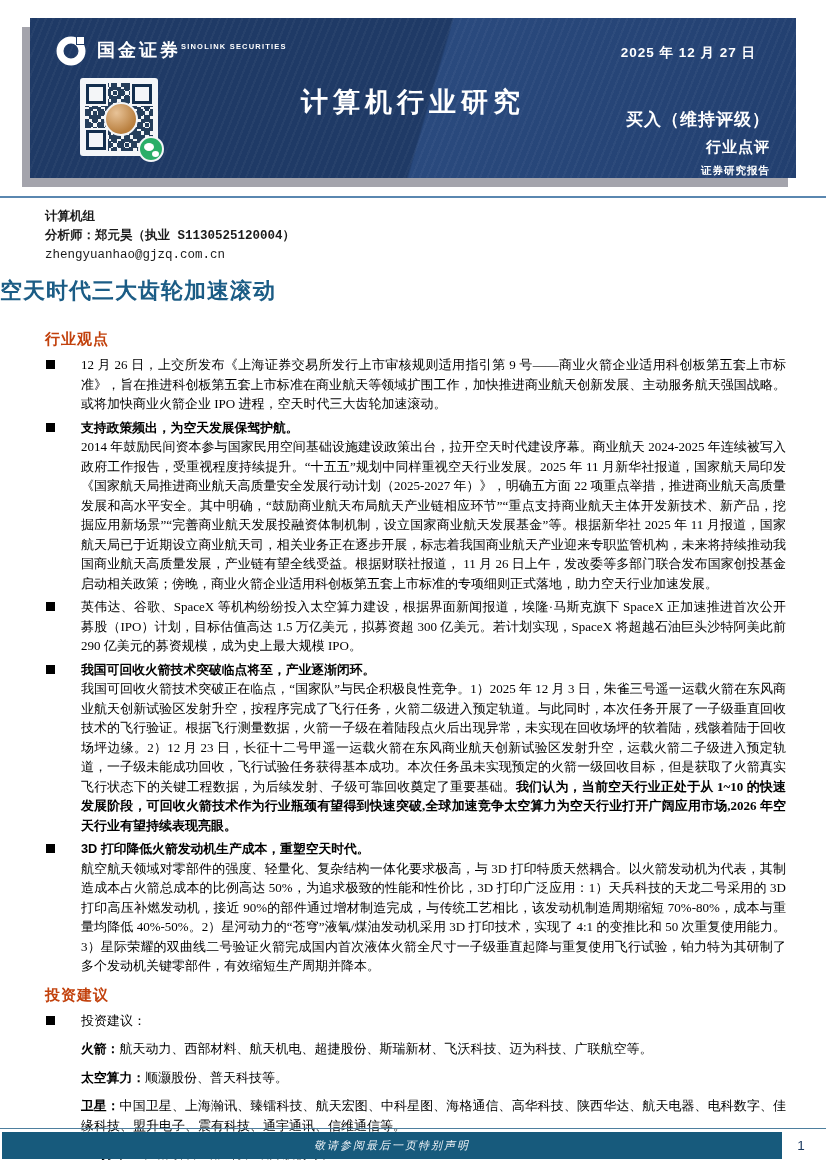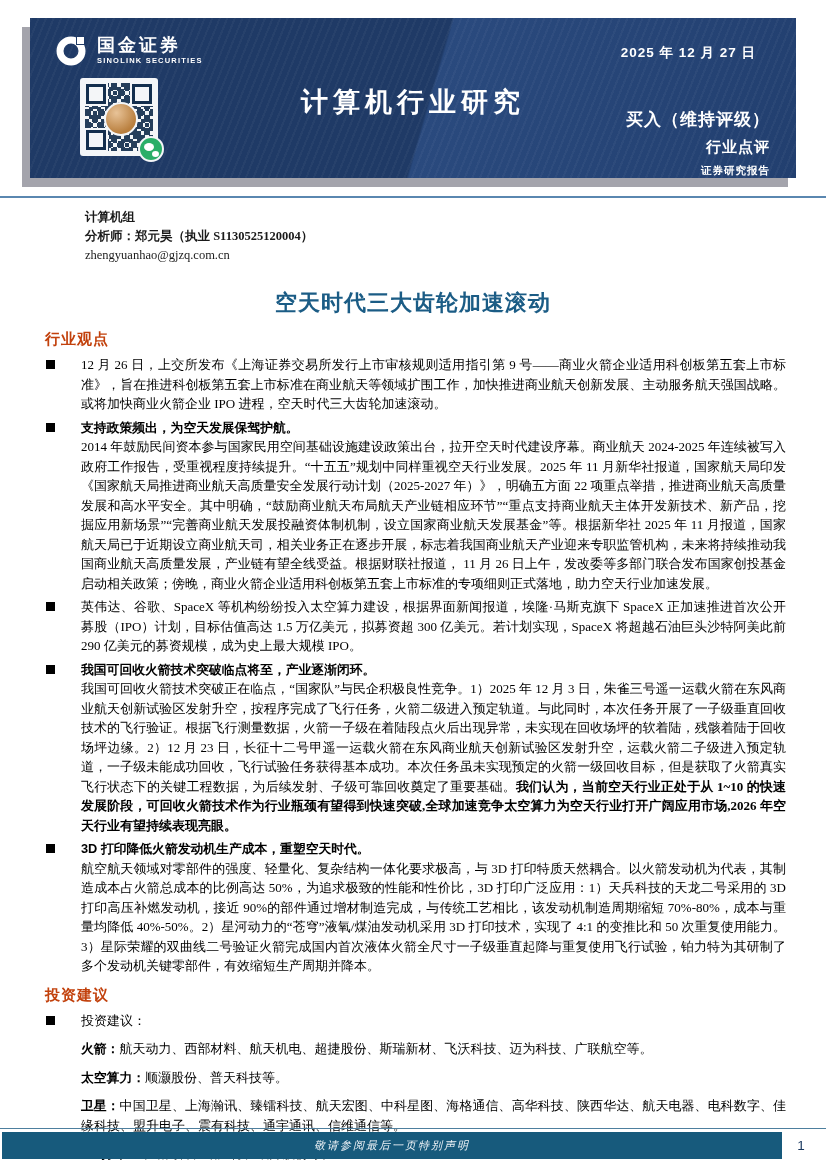--- a/index.html
+++ b/index.html
@@ -15,21 +15,21 @@
     background:linear-gradient(106deg,#1f3a66 0%,#1f3a66 52%,#2a4a7e 52.3%,#223f6f 100%);
     box-shadow:-8px 9px 0 #a4a4ac;
   }
   .band::before{
     content:"";position:absolute;inset:0;
     background:repeating-linear-gradient(112deg,rgba(255,255,255,0.035) 0 2px,transparent 2px 7px);
     pointer-events:none;
   }
   .brand{position:absolute;left:26px;top:16px;display:flex;align-items:center;gap:9px;}
   .brand-icon{width:32px;height:32px;flex:0 0 auto;}
-  .brand-text{display:flex;flex-direction:column;line-height:1.05;}
+  .brand-text{display:flex;flex-direction:row;line-height:1.05;}
   .brand-cn{font-family:"Liberation Sans","DejaVu Sans",sans-serif;font-weight:bold;color:#fff;font-size:18px;letter-spacing:3px;}
   .brand-en{font-family:"Liberation Sans","DejaVu Sans",sans-serif;font-weight:bold;color:#fff;font-size:7.5px;letter-spacing:1.2px;margin-top:2px;}
   .center-title{
     position:absolute;left:0;right:0;top:66px;text-align:center;
     font-family:"Liberation Sans","DejaVu Sans",sans-serif;
     color:#fff;font-size:27px;font-weight:bold;letter-spacing:5px;
   }
   .hdr-right{position:absolute;right:26px;top:0;height:100%;width:300px;
     font-family:"Liberation Sans","DejaVu Sans",sans-serif;color:#fff;text-align:left;}
   .hdr-date{position:absolute;right:14px;top:26px;font-size:13.5px;font-weight:bold;letter-spacing:1px;}
@@ -62,26 +62,26 @@
     content:"";position:absolute;left:4px;top:5px;width:10px;height:8px;border-radius:50%;
     background:#fff;
   }
   .wechat-badge::after{
     content:"";position:absolute;right:3px;bottom:3px;width:7px;height:6px;border-radius:50%;
     background:#fff;
   }
   
   .top-divider{position:absolute;left:0;top:196px;width:826px;height:2px;background:#5a87b0;}
   
-  .analyst{position:absolute;left:45px;top:208px;font-family:Liberation Serif, serif;
-    font-size:12.5px;line-height:19px;color:#1a1a1a;margin-left:40px;}
+  .analyst{position:absolute;left:45px;top:208px;font-family:Liberation Mono, monospace;
+    font-size:12.5px;line-height:19px;color:#1a1a1a;}
   .analyst .strong{font-weight:bold;}
   
   .main-title{
-    position:absolute;left:0;right:0;top:288px;text-align:center;
+    position:absolute;left:0;right:0;top:276px;text-align:left;
     font-family:"Liberation Sans","DejaVu Sans",sans-serif;
     font-size:22px;font-weight:bold;color:#1b5c85;letter-spacing:1px;
   }
   
   .content{position:absolute;left:45px;right:40px;top:320px;}
   .sec-heading{
     font-family:"Liberation Sans","DejaVu Sans",sans-serif;
     color:#c2410c;font-size:15px;font-weight:bold;letter-spacing:1px;margin:10px 0 6px 0;
   }
   .bullet{display:flex;margin:3px 0 4px 0;}

